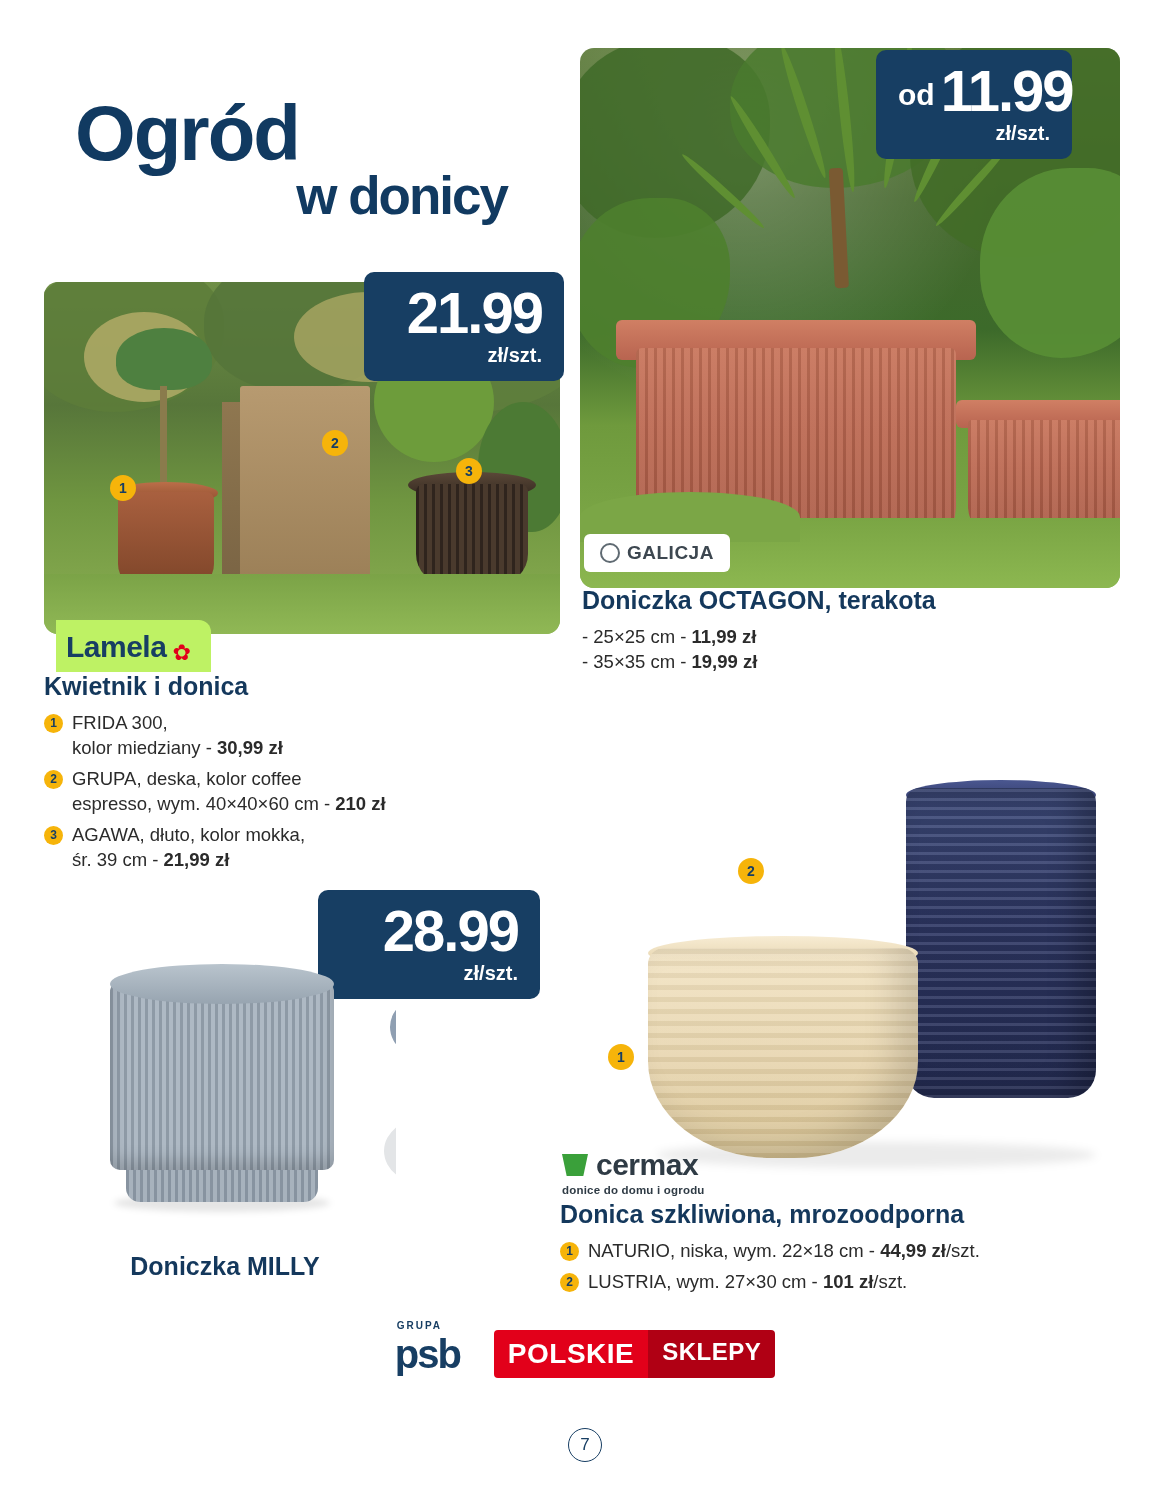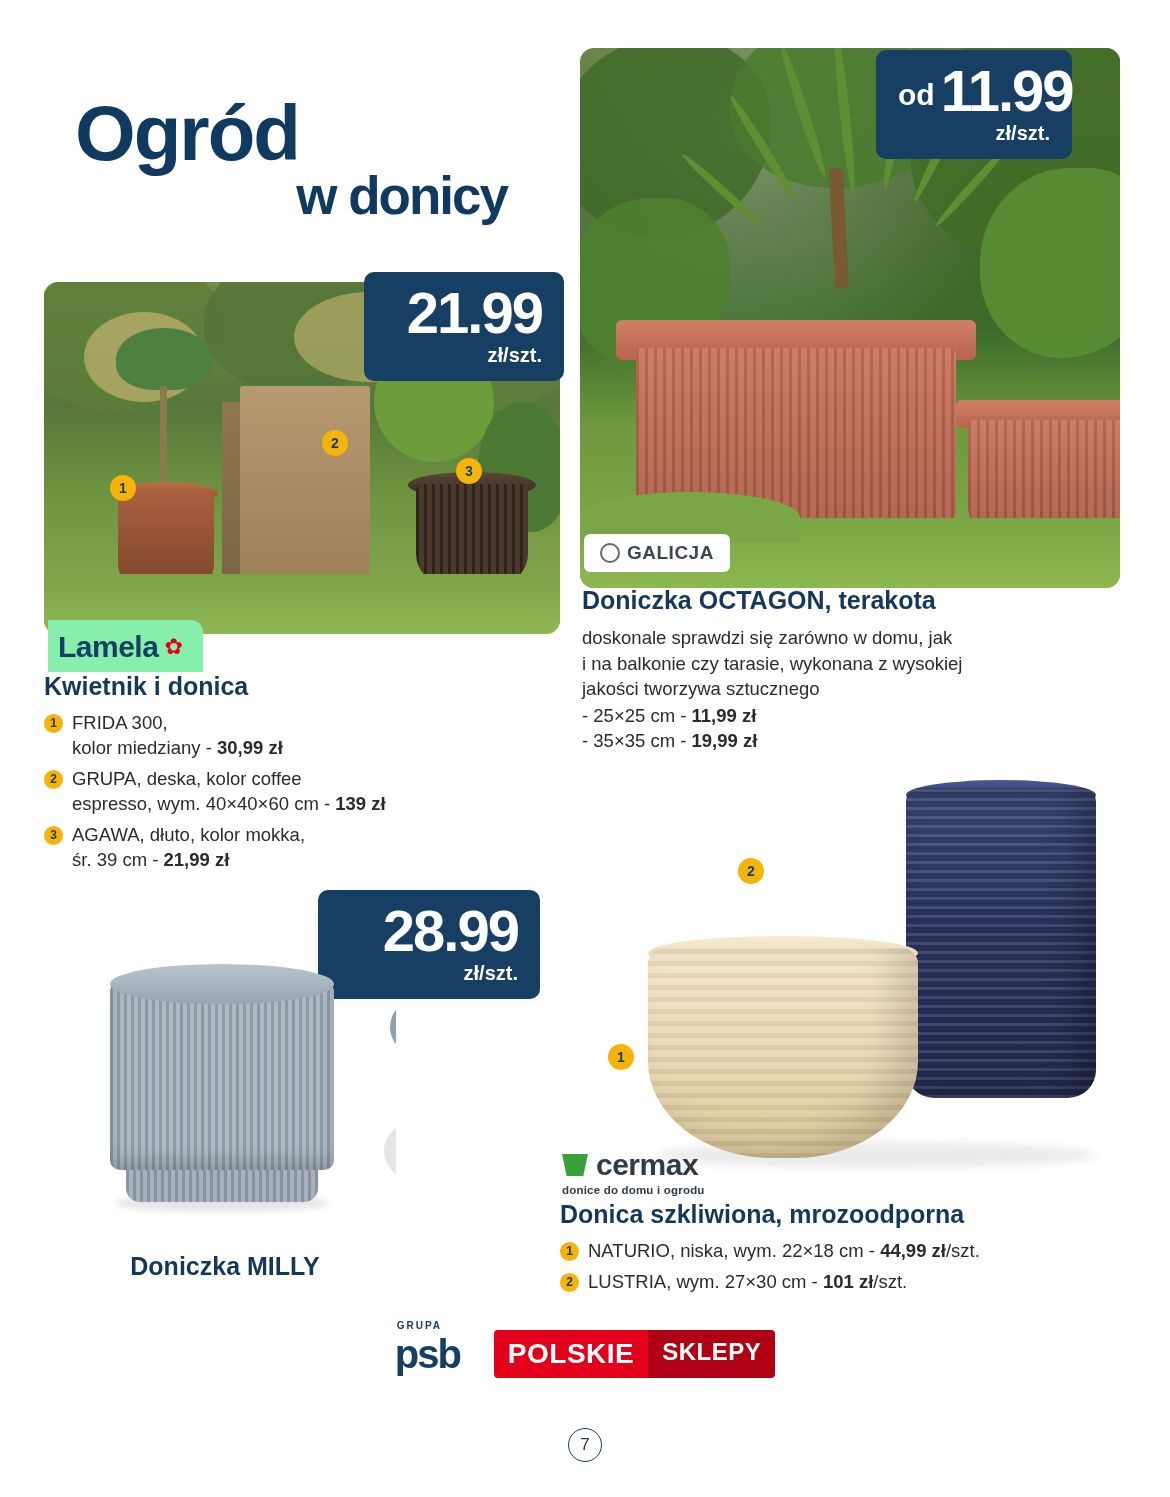--- a/index.html
+++ b/index.html
@@ -139,25 +139,25 @@
     color: #173e63;
     font-size: 14px;
     font-weight: bold;
     display: flex; align-items: center; justify-content: center;
     z-index: 6;
   }
 
   
   .logo-lamela {
     position: absolute;
-    left: 48px; top: 620px;
-    background: #86efac;
+    left: 56px; top: 620px;
+    background: #bef264;
     border-radius: 0 12px 0 0;
     padding: 10px 20px 8px 10px;
-    display: flex; align-items: center; gap: 6px;
+    display: flex; align-items: flex-end; gap: 6px;
     z-index: 7;
   }
   .logo-lamela .txt {
     font-size: 30px; font-weight: bold; color: #173e63; letter-spacing: -0.5px;
   }
   .logo-lamela .mark {
     color: #e2001a; font-size: 22px; line-height: 1;
   }
 
   .logo-galicja {
@@ -449,25 +449,20 @@
     <span class="unit">zł/szt.</span>
   </div>
 
   <div class="logo-galicja">
     <span class="g-circle"></span>
     <span class="txt">GALICJA</span>
   </div>
 
   <div class="block" id="block-octagon">
     <h2>Doniczka OCTAGON, terakota</h2>
-    <p class="desc">
-      <span>doskonale sprawdzi się zarówno w domu, jak</span><br>
-      <span>i na balkonie czy tarasie, wykonana z wysokiej</span><br>
-      <span>jakości tworzywa sztucznego</span>
-    </p>
     <p style="margin-top:2px;">
       <span>- 25×25 cm - </span><span class="b">11,99 zł</span>
     </p>
     <p>
       <span>- 35×35 cm - </span><span class="b">19,99 zł</span>
     </p>
   </div>
 
   <div class="photo" id="photo-lamela">
 
@@ -514,21 +509,21 @@
     <h2>Kwietnik i donica</h2>
     <ul class="bullets">
       <li>
         <span class="bnum">1</span>
         <span>FRIDA 300,</span><br>
         <span>kolor miedziany - </span><span class="b">30,99 zł</span>
       </li>
       <li>
         <span class="bnum">2</span>
         <span>GRUPA, deska, kolor coffee</span><br>
-        <span>espresso, wym. 40×40×60 cm - </span><span class="b">139 zł</span>
+        <span>espresso, wym. 40×40×60 cm - </span><span class="b">210 zł</span>
       </li>
       <li>
         <span class="bnum">3</span>
         <span>AGAWA, dłuto, kolor mokka,</span><br>
         <span>śr. 39 cm - </span><span class="b">21,99 zł</span>
       </li>
     </ul>
   </div>
 
   <div class="badge" id="badge-milly">

